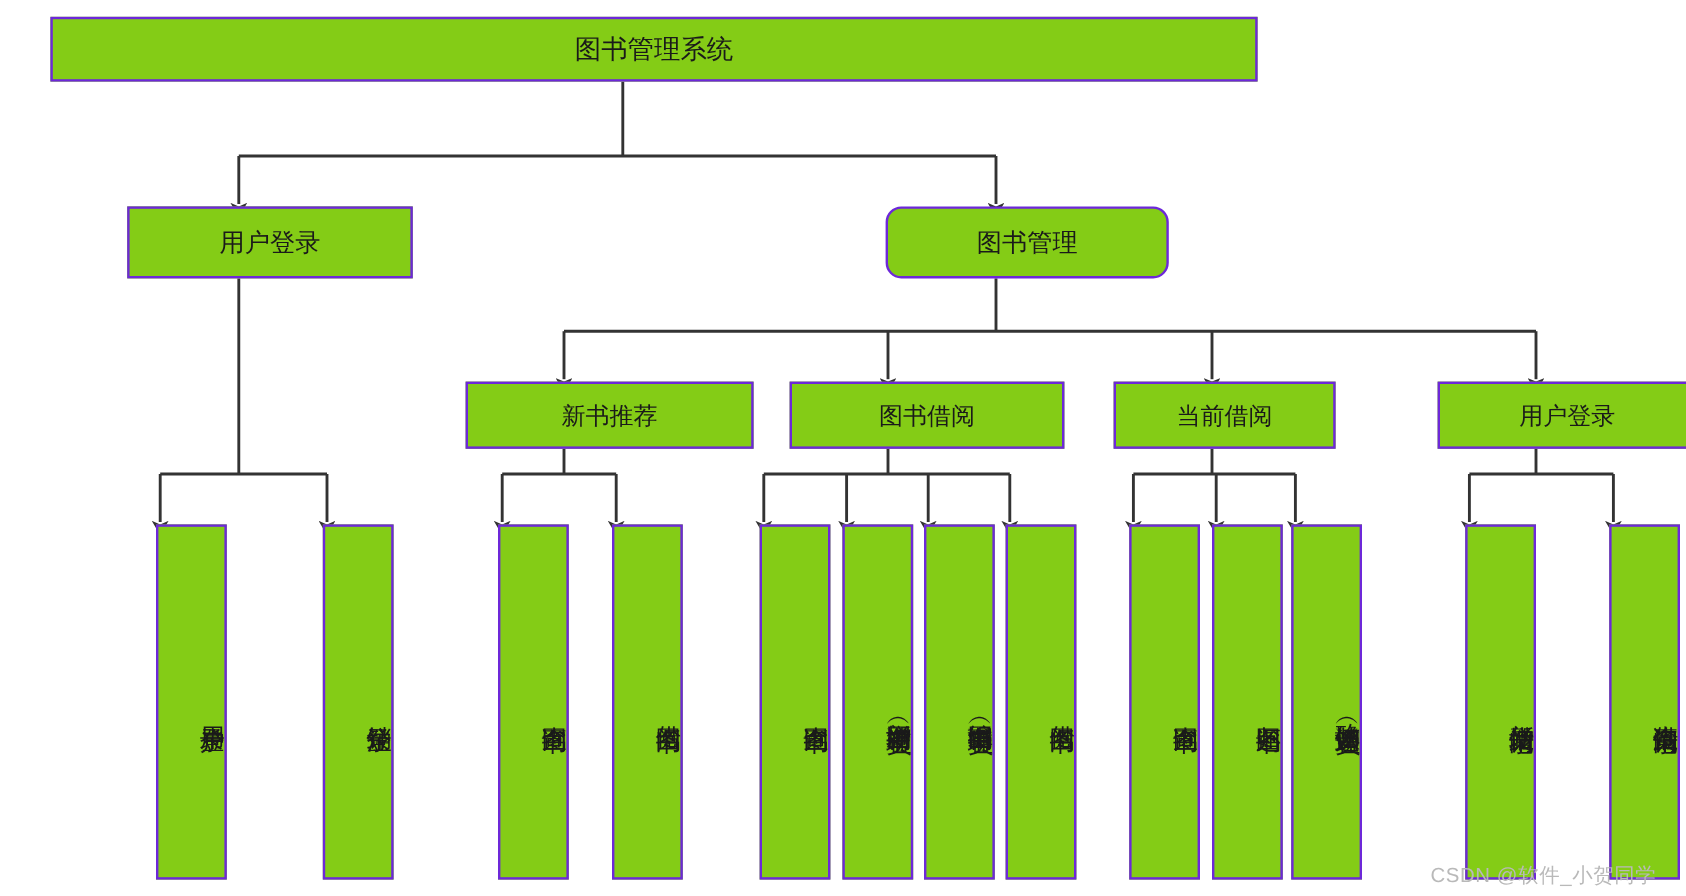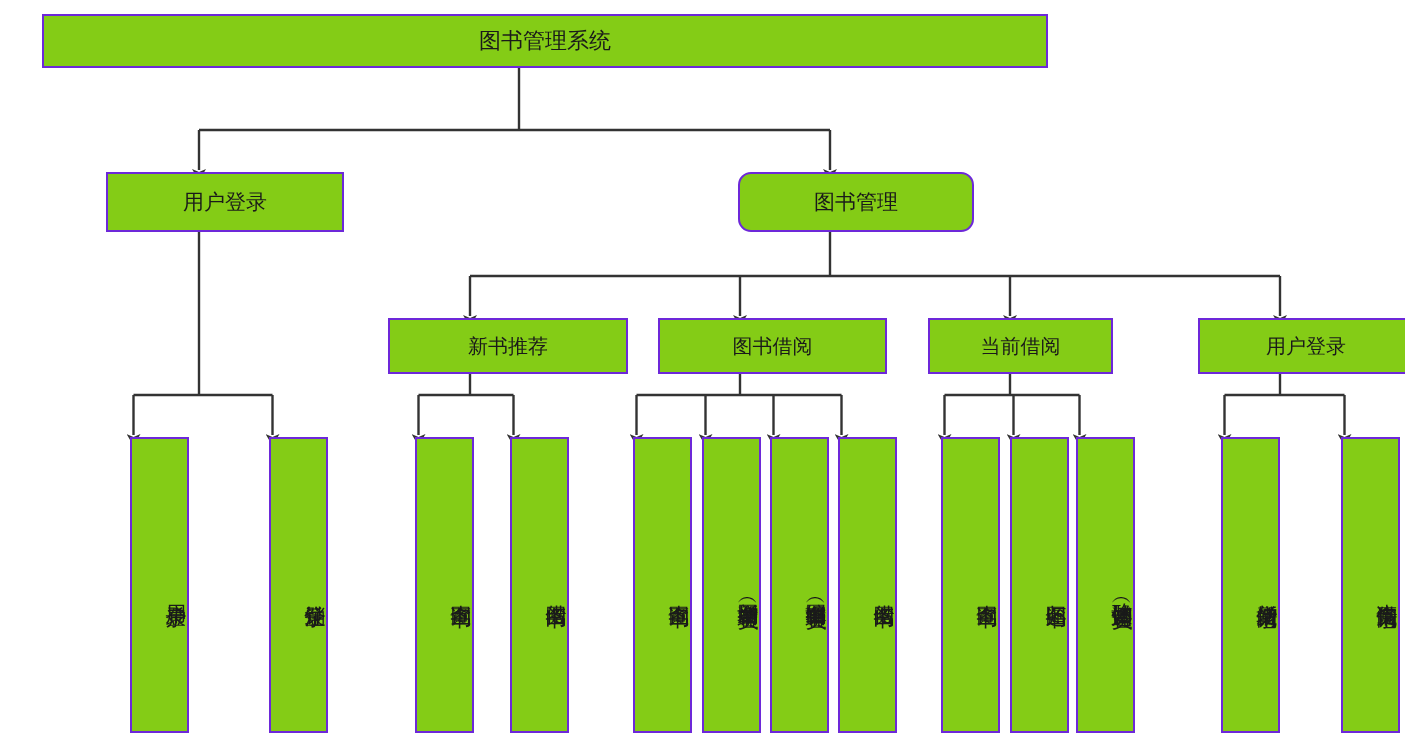--- a/index.html
+++ b/index.html
@@ -171,13 +171,14 @@
       <div class="node leaf" style="left: 1050px; top: 437px; width: 59px; height: 296px;">
         <span class="node-label">确认归还（管理员）</span>
       </div>
       <div class="node leaf" style="left: 1195px; top: 437px; width: 59px; height: 296px;">
         <span class="node-label">新增借阅记录</span>
       </div>
       <div class="node leaf" style="left: 1315px; top: 437px; width: 59px; height: 296px;">
         <span class="node-label">查询借阅记录</span>
       </div>
     </div>
+  <div class="watermark" style="left: 1192px; top: 718px;">CSDN @软件_小贺同学</div>
 </div>
 
 </body></html>

